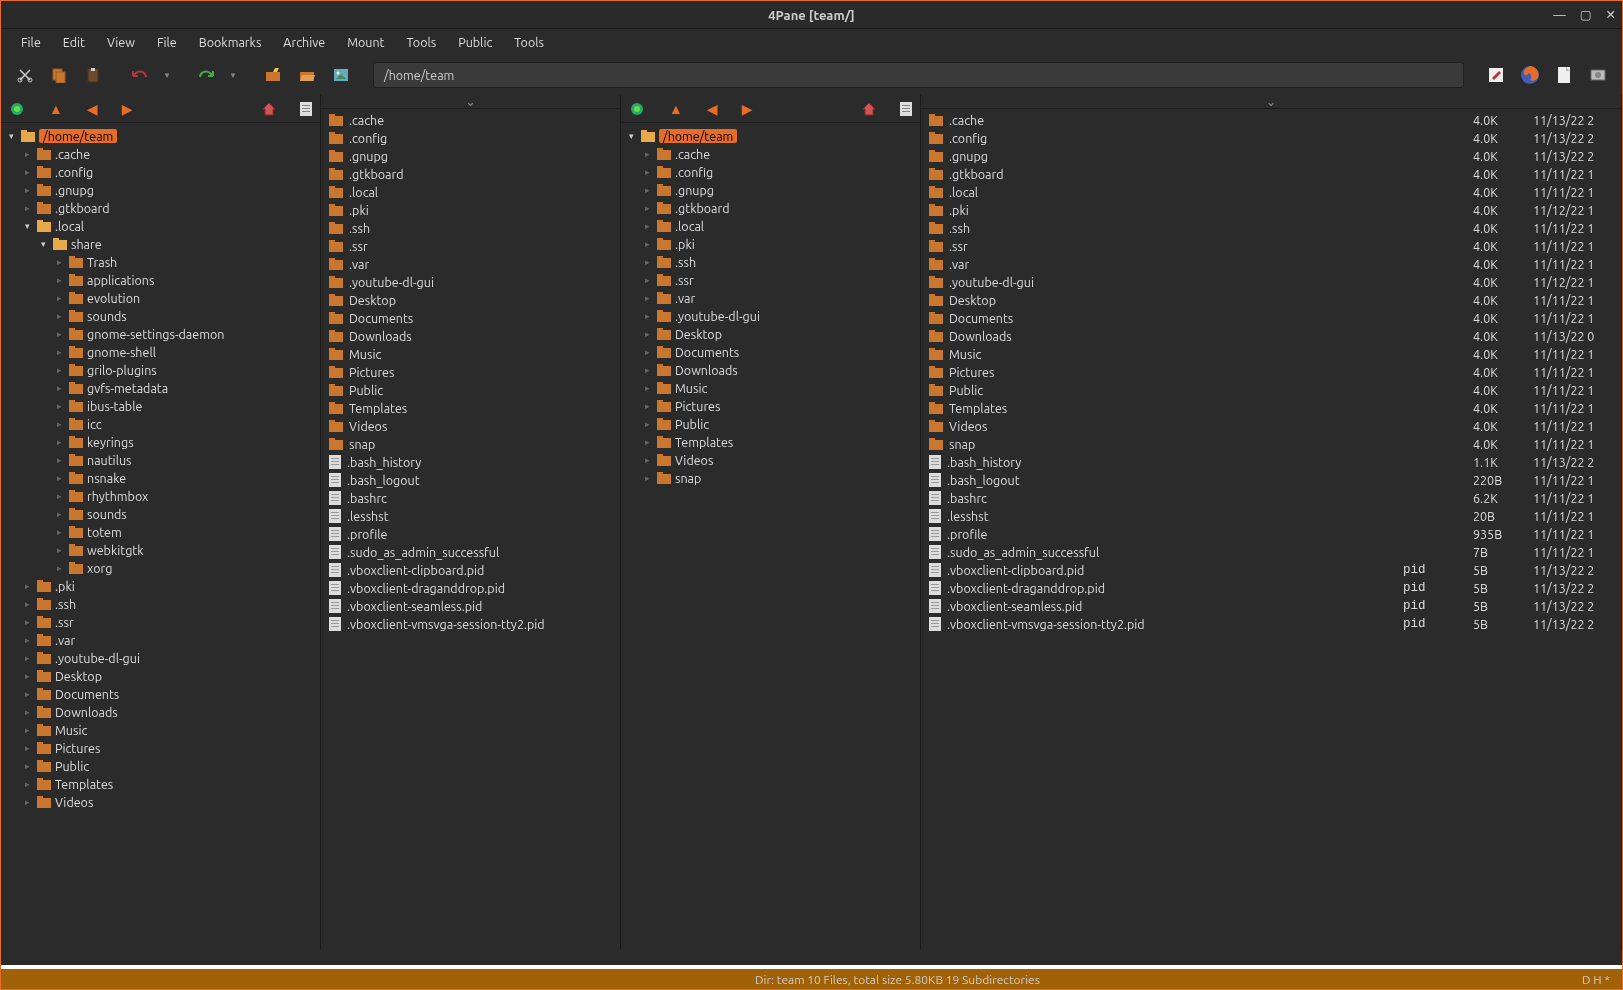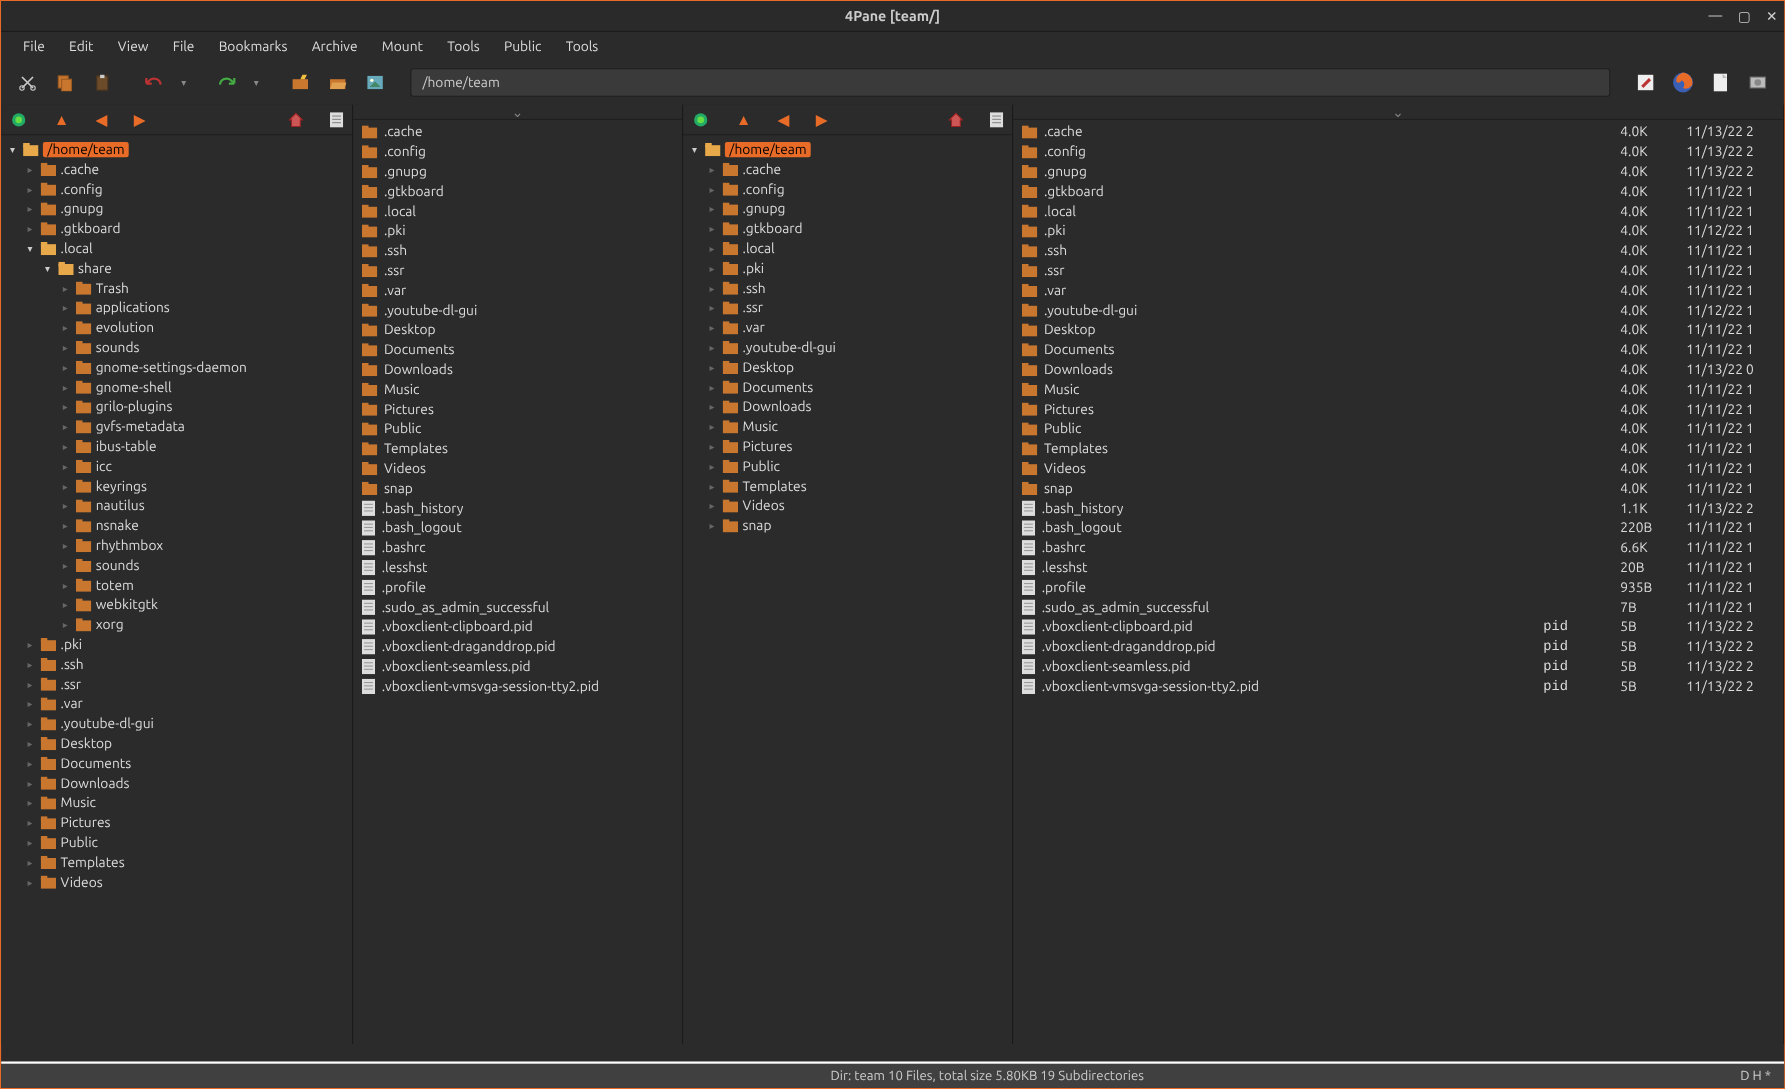--- a/index.html
+++ b/index.html
@@ -163,22 +163,22 @@
     white-space: nowrap;
   }
   .file-row .ficon { margin-right: 6px; }
   .file-row .fname { flex: 1; }
   .file-row .fext  { width: 70px; text-align: left; font-family: Liberation Mono, monospace; }
   .file-row .fsize { width: 60px; text-align: left; }
   .file-row .fdate { width: 80px; text-align: left; }
   
   .statusbar {
     height: 24px;
-    background: #404040;
-    border-top: 2px solid #ffffff;
+    background: #a16207;
+    border-top: 4px solid #ffffff;
     display: flex;
     align-items: center;
     color: #ccc;
     padding: 0 12px;
     font-size: 12px;
     margin-top: 16px;
   }
   .statusbar .center { flex:1; text-align:center; }
   .statusbar .right  { }
   
@@ -1488,21 +1488,21 @@
           <span class="ficon">
             <svg width="12" height="14">
               <rect width="12" height="14" fill="#ddd"></rect>
               <rect x="2" y="3" width="8" height="1" fill="#999"></rect>
               <rect x="2" y="6" width="8" height="1" fill="#999"></rect>
               <rect x="2" y="9" width="8" height="1" fill="#999"></rect>
             </svg>
           </span>
           <span class="fname">.bashrc</span>
           <span class="fext"></span>
-          <span class="fsize">6.6K</span>
+          <span class="fsize">6.2K</span>
           <span class="fdate">11/11/22 1</span>
         </div>
         <div class="file-row">
           <span class="ficon">
             <svg width="12" height="14">
               <rect width="12" height="14" fill="#ddd"></rect>
               <rect x="2" y="3" width="8" height="1" fill="#999"></rect>
               <rect x="2" y="6" width="8" height="1" fill="#999"></rect>
               <rect x="2" y="9" width="8" height="1" fill="#999"></rect>
             </svg>

